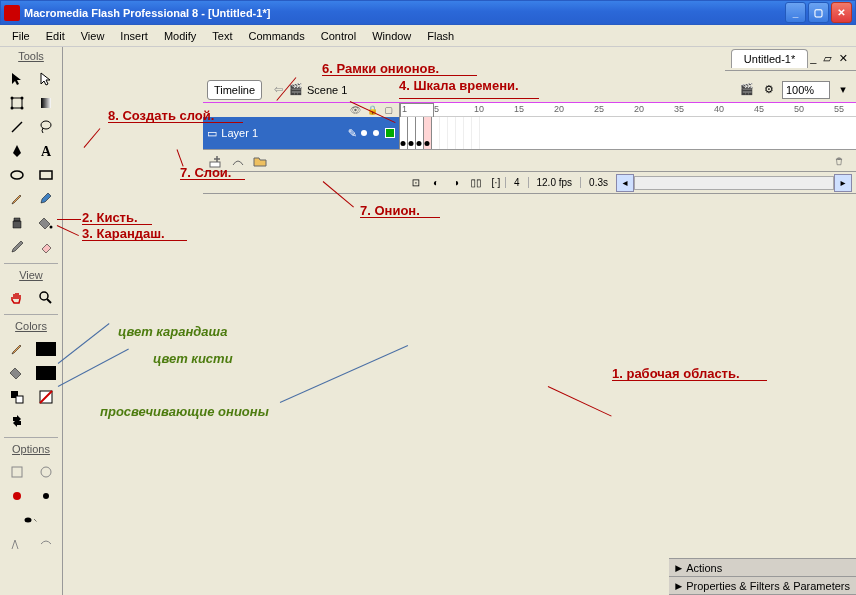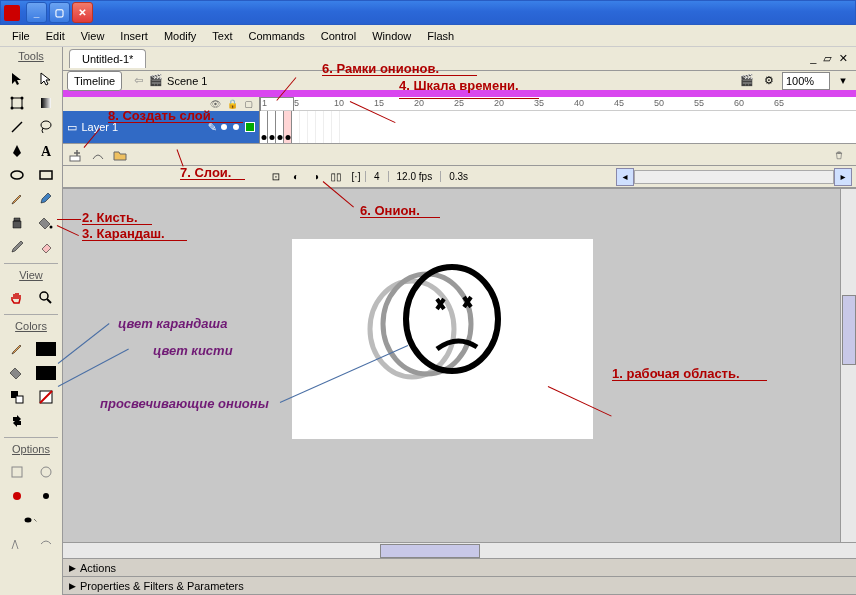--- a/index.html
+++ b/index.html
@@ -10,27 +10,27 @@
 .winbtn{width:21px;height:21px;margin-left:2px;background:linear-gradient(180deg,#6aa3f2,#3b7ae0);border:1px solid #235abc;border-radius:3px;display:flex;align-items:center;justify-content:center;color:#fff;font-weight:bold;font-size:10px;cursor:pointer;}
 .winbtn.close{background:linear-gradient(180deg,#f27a6a,#e03b3b);border-color:#bc3523;}
 .menubar{height:22px;background:#ece9d8;border-bottom:1px solid #ccc;display:flex;align-items:center;padding:0 4px;}
 .menubar span{padding:3px 8px;cursor:pointer;}
 .mainarea{display:flex;height:548px;background:#ece9d8;}
 .tools-panel{width:63px;background:#ece9d8;border-right:1px solid #999;display:flex;flex-direction:column;}
 .panel-title{text-align:center;padding:3px 0;font-size:11px;color:#555;text-decoration:underline;}
 .tool-grid{display:flex;flex-wrap:wrap;padding:2px;}
 .tool{width:27px;height:22px;display:flex;align-items:center;justify-content:center;cursor:pointer;border:1px solid transparent;margin:1px;}
 .sep{height:1px;background:#aaa;margin:2px 4px;}
-.workspace{flex:1;display:flex;flex-direction:column;position:relative;}
+.workspace{flex:1;display:flex;flex-direction:column;position:relative;align-items:flex-end;}
 .doctab-row{height:24px;display:flex;align-items:center;padding:0 6px;background:#ece9d8;border-bottom:1px solid #999;}
 .doctab{background:#fff;border:1px solid #999;border-bottom:none;padding:3px 12px;border-radius:4px 4px 0 0;cursor:pointer;}
 .docctrls{margin-left:auto;display:flex;gap:3px;}
 .docctrls span{cursor:pointer;padding:2px;}
 .timeline-area{background:#ece9d8;border-bottom:1px solid #999;}
-.timeline-top{height:26px;display:flex;align-items:center;padding:4px;border-bottom:7px solid #d946ef;}
+.timeline-top{height:26px;display:flex;align-items:center;padding:4px;border-bottom:1px solid #d946ef;margin-top:6px;}
 .timeline-btn{background:#fff;border:1px solid #888;padding:3px 6px;border-radius:3px;cursor:pointer;margin-right:6px;font-size:11px;}
 .scene-arrow{padding:0 6px;cursor:pointer;color:#888;}
 .scene-label{display:flex;align-items:center;gap:4px;}
 .zoom-box{margin-left:auto;display:flex;align-items:center;gap:4px;}
 .zoom-input{width:48px;height:18px;border:1px solid #888;background:#fff;padding:1px 3px;font-size:11px;}
 .timeline-main{display:flex;height:46px;}
 .layer-head{width:197px;display:flex;flex-direction:column;border-right:1px solid #888;}
 .layer-cols{height:14px;display:flex;align-items:center;justify-content:flex-end;padding-right:6px;gap:6px;font-size:9px;color:#666;}
 .layer-row{flex:1;background:#316ac5;color:#fff;display:flex;align-items:center;padding:0 4px;gap:4px;font-size:11px;}
 .layer-name{flex:1;}
@@ -49,37 +49,38 @@
 .lt-left{display:flex;gap:4px;}
 .lt-right{margin-left:auto;padding-right:8px;cursor:pointer;}
 .tl-status{height:22px;display:flex;align-items:center;padding:0 4px;border-top:1px solid #999;font-size:10px;}
 .tl-status .box{border-left:1px solid #aaa;padding:0 8px;}
 .stage-wrap{flex:1;position:relative;background:#c8c8c8;overflow:auto;border-top:1px solid #999;}
 .stage{position:absolute;left:229px;top:50px;width:301px;height:200px;background:#fff;}
 .bottom-panels{border-top:1px solid #999;}
 .panel-bar{height:18px;background:#d4d0c8;border-bottom:1px solid #999;display:flex;align-items:center;padding:0 6px;gap:4px;cursor:pointer;}
 .panel-bar .arrow{font-size:9px;}
 .annotation{position:absolute;color:#b00000;font-weight:bold;font-size:13px;white-space:nowrap;z-index:50;}
-.annotation.blue{color:#701a75;font-weight:bold;font-style:italic;}
+.annotation.blue{color:#4d7c0f;font-weight:bold;font-style:italic;margin-top:8px;}
 .ann-line{position:absolute;background:#b00000;z-index:49;}
 .ann-line.blue{background:#4a6fa5;}
 .colorbox{width:20px;height:14px;border:1px solid #000;display:inline-block;}
 .scroller{height:16px;background:#e8e8e8;border-top:1px solid #999;position:relative;}
 .scroller .thumb{position:absolute;left:40%;top:1px;width:100px;height:14px;background:#c8c8e8;border:1px solid #888;}
 .vscroll{position:absolute;right:0;top:0;width:16px;height:100%;background:#e8e8e8;border-left:1px solid #999;}
 .vscroll .vthumb{position:absolute;top:30%;left:1px;width:14px;height:70px;background:#c8c8e8;border:1px solid #888;}
 svg{display:block;}
 .tool svg,.small-ico svg{width:16px;height:16px;}
 .small-ico{width:18px;height:18px;display:flex;align-items:center;justify-content:center;cursor:pointer;}
 </style>
 </head>
 <body>
 
 <div class="titlebar">
   <div class="icon"></div>
+  <div class="title">Macromedia Flash Professional 8 - [Untitled-1*]</div>
   <div class="winbtn">_</div>
   <div class="winbtn">▢</div>
   <div class="winbtn close">✕</div>
 </div>
 
 <div class="menubar">
   <span>File</span>
   <span>Edit</span>
   <span>View</span>
   <span>Insert</span>
@@ -442,21 +443,21 @@
 
 <div class="annotation" style="left:82px;top:210px;">2. Кисть.</div>
 <div class="ann-line" style="left:57px;top:219px;width:24px;height:1px;"></div>
 
 <div class="annotation" style="left:82px;top:226px;">3. Карандаш.</div>
 <div class="ann-line" style="left:57px;top:225px;width:24px;height:1px;transform:rotate(25deg);transform-origin:left;"></div>
 
 <div class="annotation" style="left:399px;top:70px;margin-top:8px;">4. Шкала времени.</div>
 <div class="ann-line" style="left:350px;top:101px;width:50px;height:1px;transform:rotate(25deg);transform-origin:left;"></div>
 
-<div class="annotation" style="left:360px;top:203px;">6. Онион.</div>
+<div class="annotation" style="left:360px;top:203px;">7. Онион.</div>
 <div class="ann-line" style="left:323px;top:181px;width:40px;height:1px;transform:rotate(40deg);transform-origin:left;"></div>
 
 <div class="annotation" style="left:322px;top:61px;">6. Рамки онионов.</div>
 <div class="ann-line" style="left:296px;top:77px;width:30px;height:1px;transform:rotate(130deg);transform-origin:left;"></div>
 
 <div class="annotation" style="left:180px;top:165px;">7. Слои.</div>
 <div class="ann-line" style="left:177px;top:149px;width:18px;height:1px;transform:rotate(70deg);transform-origin:left;"></div>
 
 <div class="annotation" style="left:108px;top:108px;">8. Создать слой.</div>
 <div class="ann-line" style="left:100px;top:128px;width:25px;height:1px;transform:rotate(130deg);transform-origin:left;"></div>

